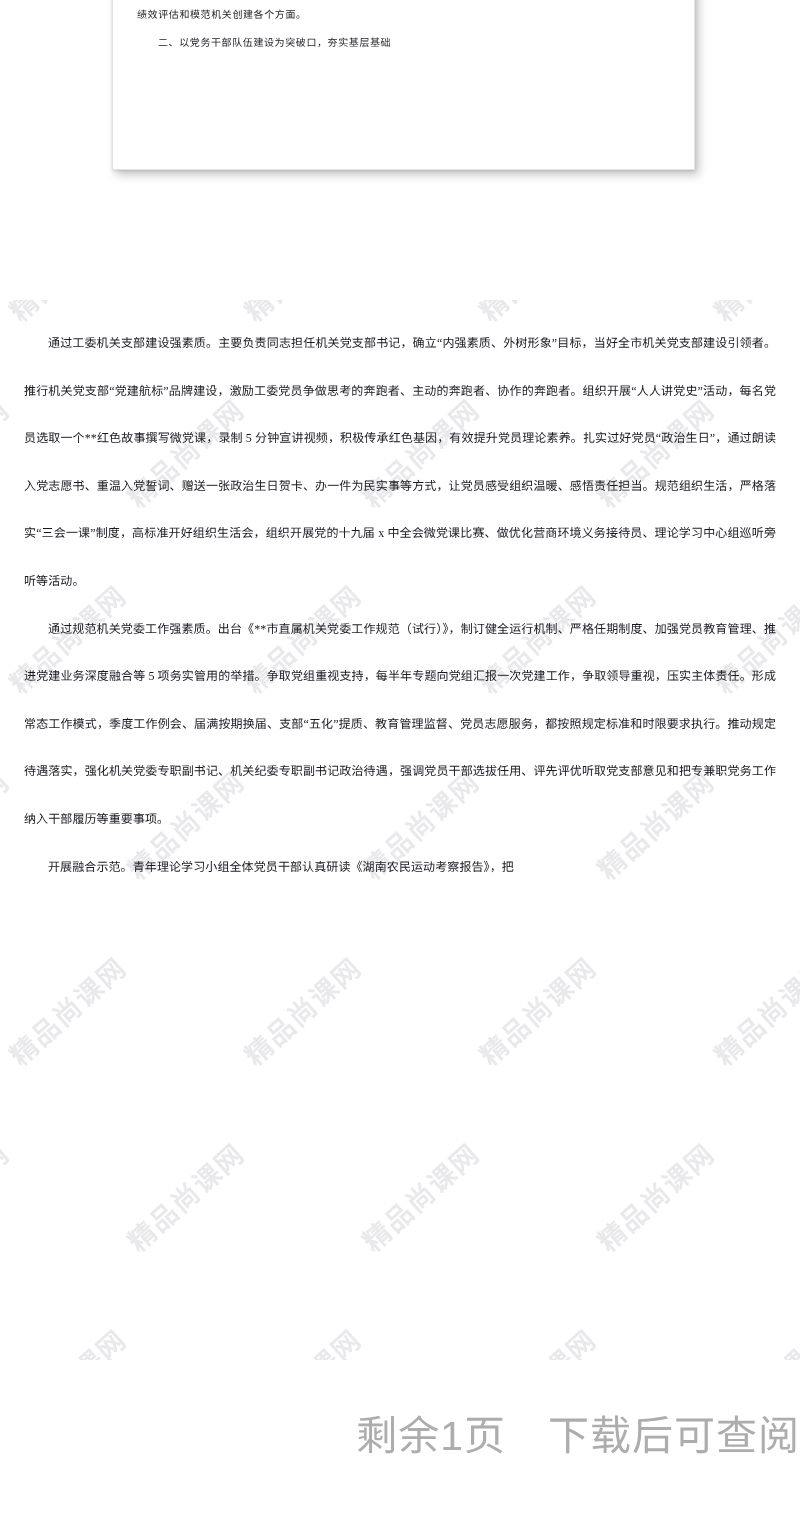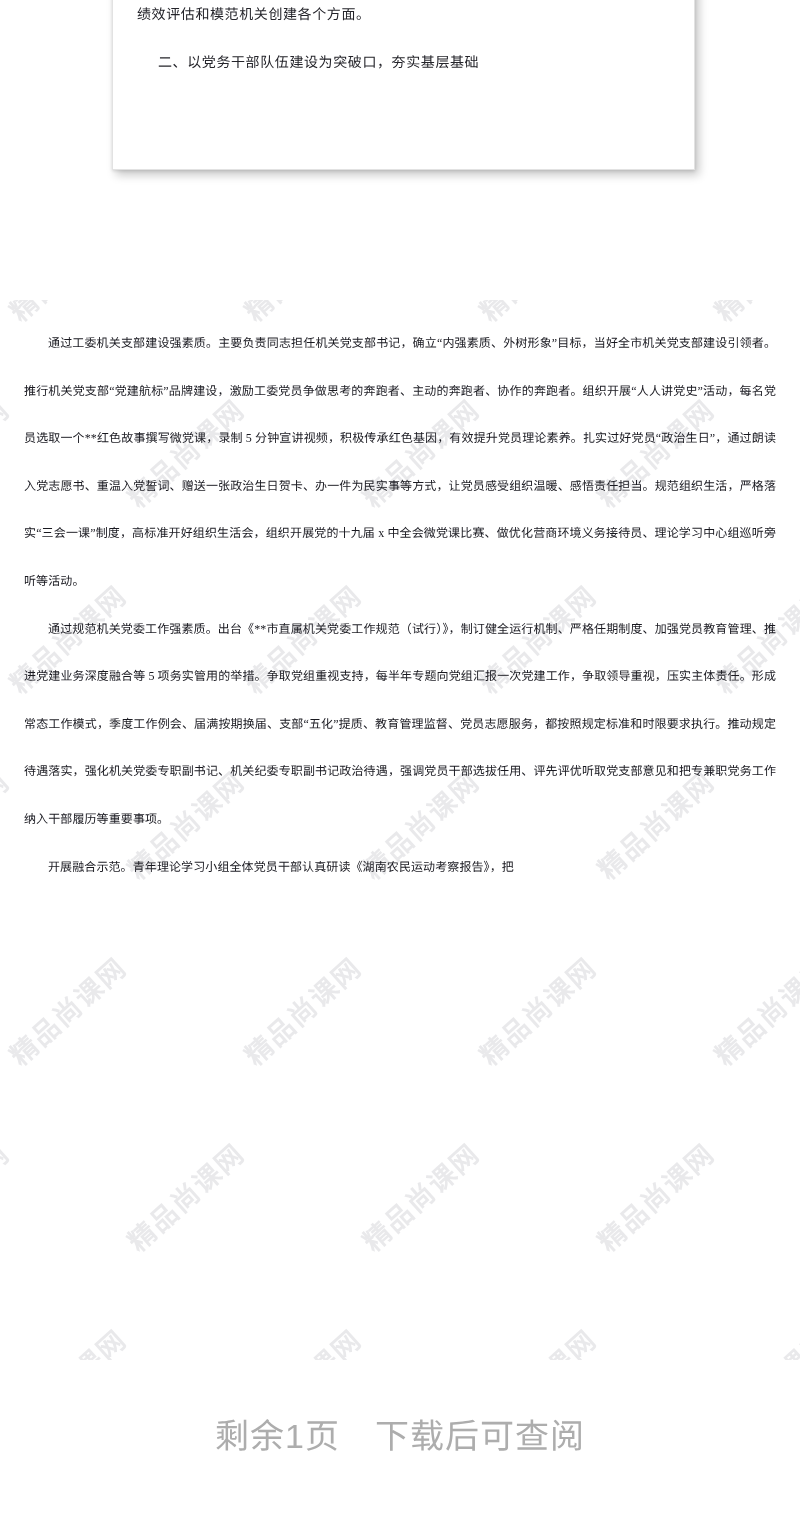--- a/index.html
+++ b/index.html
@@ -40,27 +40,27 @@
   }
   .page-card-inner {
     position: absolute;
     left: 0;
     top: 120px;
     width: 100%;
     padding: 0 22px 0 24px;
     box-sizing: border-box;
   }
   .card-line {
-    font-size: 14px;
+    font-size: 10px;
     line-height: 28px;
     color: #24242a;
     letter-spacing: 0.6px;
     white-space: nowrap;
   }
-  .card-line.indent { text-indent: 21px; margin-top: 20px; }
+  .card-line.indent { text-indent: 21px; }
 
   
   .doc-body {
     position: absolute;
     left: 0;
     top: 320px;
     width: 800px;
     padding: 0 24px;
     box-sizing: border-box;
     z-index: 3;
@@ -112,23 +112,23 @@
     letter-spacing: 2px;
     user-select: none;
   }
 
   
   .footer-notice {
     position: absolute;
     left: 0;
     top: 1408px;
     width: 800px;
-    text-align: center;
+    text-align: right;
     font-family: "Liberation Sans", "DejaVu Sans", sans-serif;
-    font-size: 34px;
+    font-size: 41px;
     line-height: 56px;
     color: #adadad;
     letter-spacing: 1px;
     white-space: pre;
     z-index: 4;
   }
 </style>
 </head>
 <body>
 

